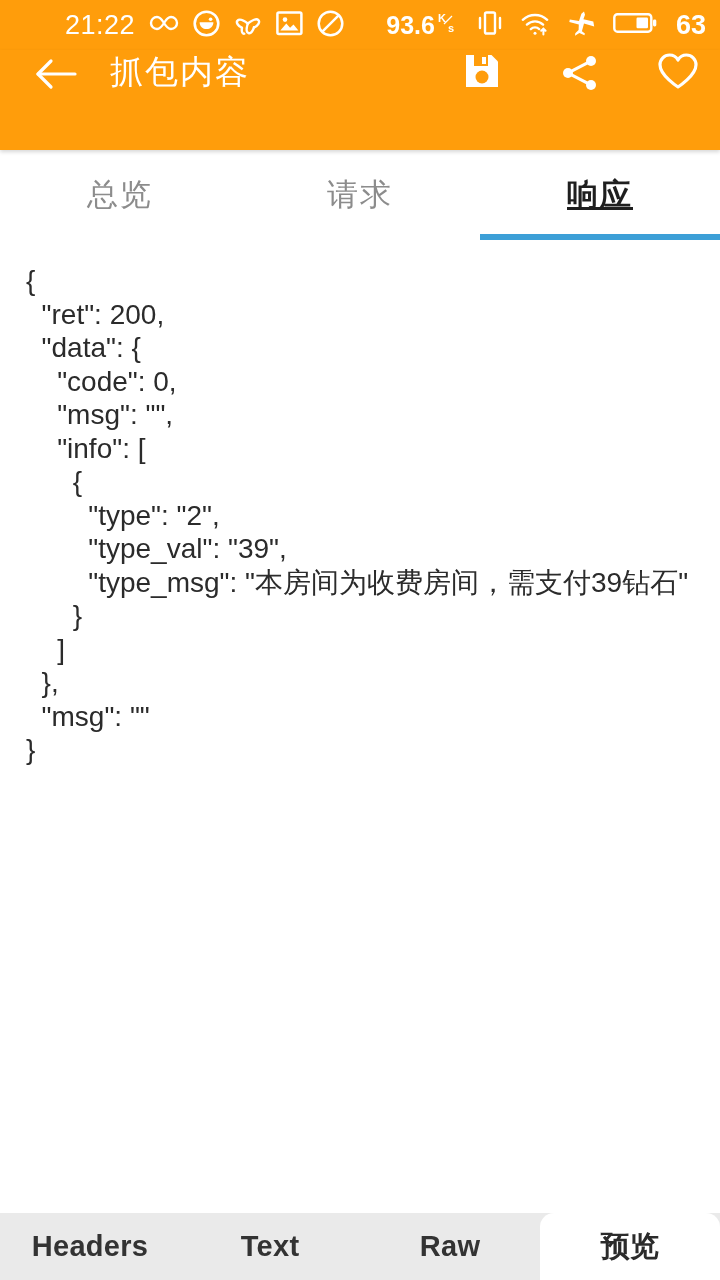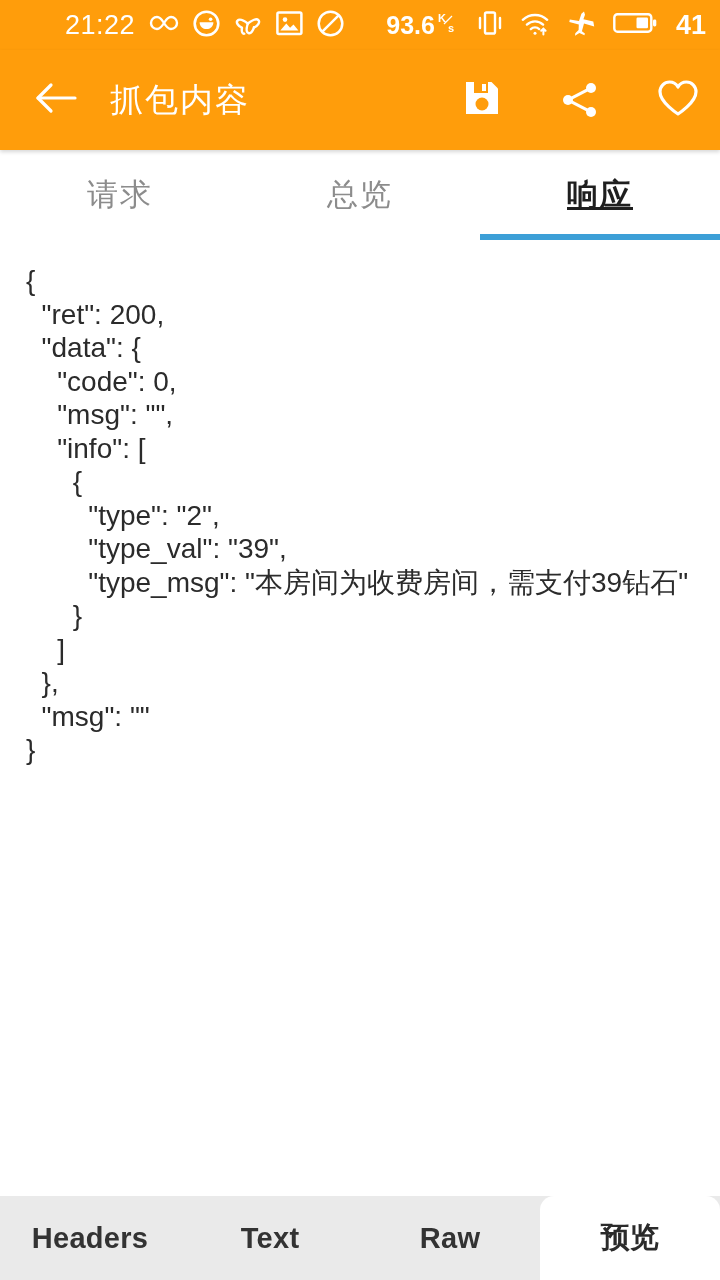--- a/index.html
+++ b/index.html
@@ -20,21 +20,21 @@
   .status-right{ display:flex; align-items:center; gap:17px; }
   .status-time{ font-size:27px; letter-spacing:.5px; line-height:1; font-weight:400; }
   .sb-ico{ display:block; }
   .net-speed{ display:flex; align-items:flex-start; font-size:25px; line-height:1; font-weight:600; }
   .net-speed .unit{ font-size:14px; margin-left:3px; position:relative; top:-1px; }
   .batt-num{ font-size:27px; font-weight:600; line-height:1; margin-left:2px; }
 
   
   .app-bar{
     height:100px; background:#FF9D0B; color:#fff;
-    display:flex; align-items:center; flex:0 0 auto;
+    display:flex; align-items:flex-start; flex:0 0 auto;
     padding:0 19px 0 30px;
     box-shadow:0 2px 4px rgba(0,0,0,.16);
     position:relative; z-index:5;
   }
   .back-btn{ width:52px; height:52px; display:flex; align-items:center; justify-content:center; cursor:pointer; }
   .app-title{ font-size:33px; margin-left:28px; letter-spacing:2px; white-space:nowrap; }
   .appbar-actions{ margin-left:auto; display:flex; align-items:center; gap:52px; }
   .appbar-actions > div{ width:46px; height:46px; display:flex; align-items:center; justify-content:center; cursor:pointer; }
 
   
@@ -59,21 +59,21 @@
     padding:24px 22px 0 26px;
   }
   .json-body{
     font-family:"Liberation Sans","DejaVu Sans",sans-serif;
     font-size:28px; line-height:33.5px; color:#2B2B2B;
     white-space:pre-wrap; word-break:break-word;
   }
 
   
   .bottom-bar{
-    height:84px; background:#EAEAEA; display:flex; align-items:stretch;
+    height:67px; background:#EAEAEA; display:flex; align-items:stretch;
     flex:0 0 auto;
   }
   .bottom-tab{
     flex:1; display:flex; align-items:center; justify-content:center;
     font-size:29px; font-weight:700; color:#333333; cursor:pointer;
     letter-spacing:.3px;
   }
   .bottom-tab.active{
     background:#ffffff; color:#2B2B2B;
     border-top-left-radius:14px; border-top-right-radius:14px;
@@ -164,21 +164,21 @@
       </span>
 
       <span class="sb-ico">
         <svg width="44" height="24" viewBox="0 0 44 24">
           <rect x="1.3" y="3.2" width="37" height="17.5" rx="3.2" fill="none" stroke="#fff" stroke-width="2.4"></rect>
           <rect x="40" y="8.6" width="3.3" height="6.8" rx="1.4" fill="#fff"></rect>
           <rect x="23.5" y="6.6" width="11.5" height="10.7" rx="1.2" fill="#fff"></rect>
         </svg>
       </span>
 
-      <span class="batt-num">41</span>
+      <span class="batt-num">63</span>
     </div>
   </div>
 
   <div class="app-bar">
     <div class="back-btn">
       <span>
         <svg width="44" height="36" viewBox="0 0 44 36" fill="none" stroke="#fff" stroke-width="3.2" stroke-linecap="round" stroke-linejoin="round">
           <line x1="41" y1="18" x2="4" y2="18"></line>
           <polyline points="17,5 4,18 17,31"></polyline>
         </svg>
@@ -214,24 +214,24 @@
           <svg width="44" height="40" viewBox="0 0 44 40" fill="none" stroke="#fff" stroke-width="3.2" stroke-linejoin="round">
             <path d="M22 36S4 24.6 4 13.8C4 8.2 8.3 4 13.6 4c3.6 0 6.7 2 8.4 5 1.7-3 4.8-5 8.4-5C35.7 4 40 8.2 40 13.8 40 24.6 22 36 22 36z"></path>
           </svg>
         </span>
       </div>
     </div>
   </div>
 
   <div class="top-tabs">
     <div class="top-tab">
+      <span>总览</span>
+    </div>
+    <div class="top-tab">
       <span>请求</span>
-    </div>
-    <div class="top-tab">
-      <span>总览</span>
     </div>
     <div class="top-tab active">
       <span>响应</span>
     </div>
   </div>
 
   <div class="content">
     <pre class="json-body">{
   "ret": 200,
   "data": {

